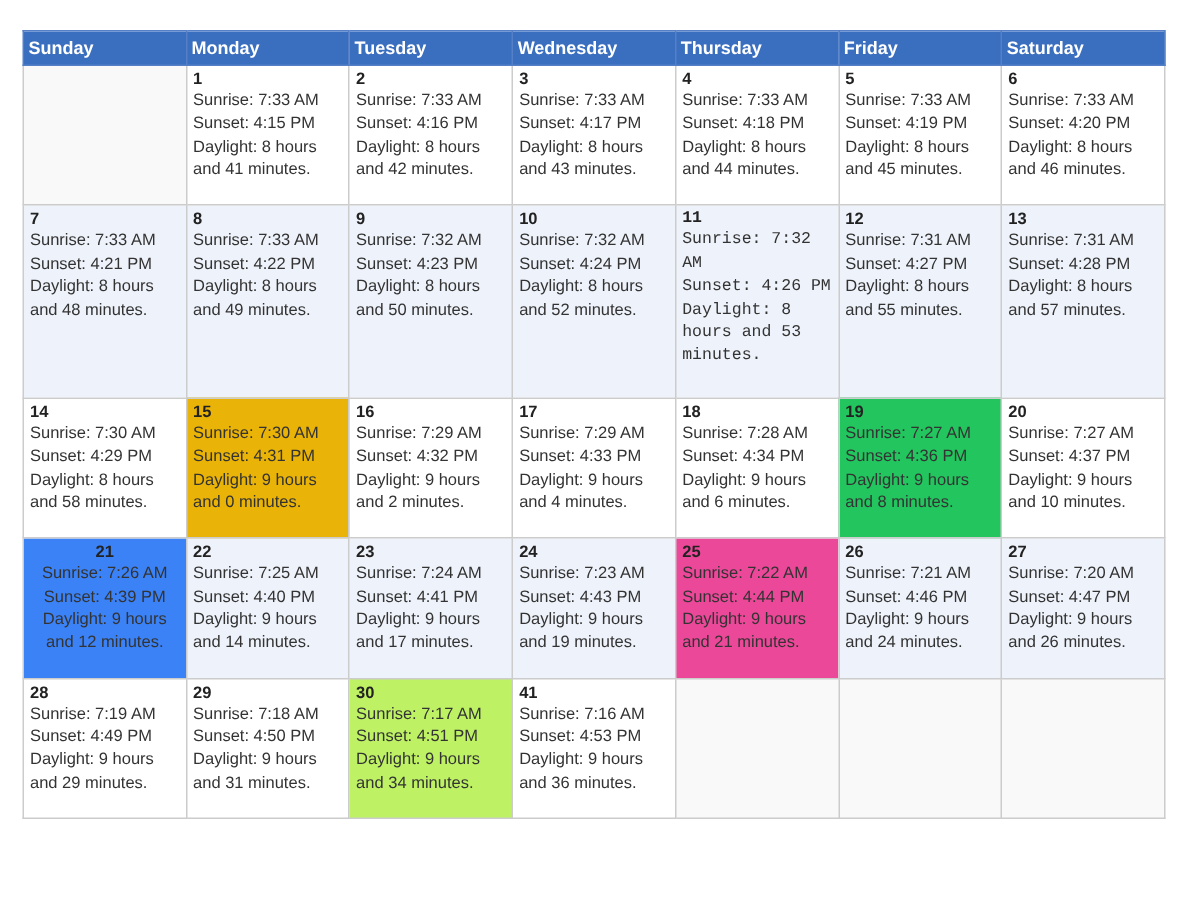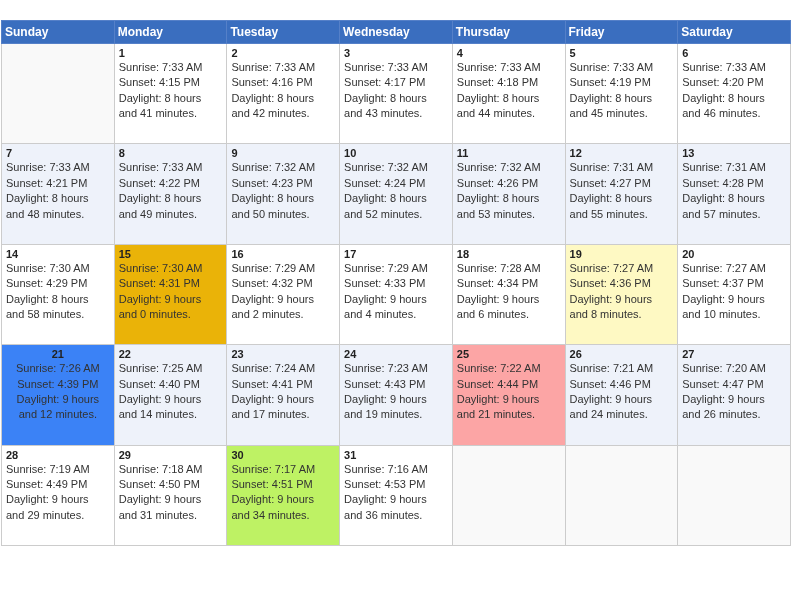--- a/index.html
+++ b/index.html
@@ -6,21 +6,21 @@
     body {
       font-family: Arial, sans-serif;
       background: #fff;
       width: 792px;
       height: 612px;
       overflow: hidden;
     }
     .page {
       width: 792px;
       height: 556px;
-      padding: 10px 1px;
+      padding: 10px 15px;
       display: flex;
       flex-direction: column;
       border-radius: 10px;
     }
     .header {
       display: flex;
       justify-content: space-between;
       align-items: flex-start;
       margin-bottom: 6px;
     }
@@ -203,21 +203,21 @@
           </div>
         </td>
           <td style="background: rgb(238, 242, 250); margin-left: 39px;">
           <span class="day-num">10</span>
           <div class="day-info">
             <span>Sunrise: 7:32 AM</span><br>
             <span>Sunset: 4:24 PM</span><br>
             <span>Daylight: 8 hours and 52 minutes.</span>
           </div>
         </td>
-          <td style="background: rgb(238, 242, 250);">
+          <td style="background: rgb(238, 242, 250); font-family: Liberation Mono, monospace;">
           <span class="day-num">11</span>
           <div class="day-info">
             <span>Sunrise: 7:32 AM</span><br>
             <span>Sunset: 4:26 PM</span><br>
             <span>Daylight: 8 hours and 53 minutes.</span>
           </div>
         </td>
           <td style="background: rgb(238, 242, 250);">
           <span class="day-num">12</span>
           <div class="day-info">
@@ -269,21 +269,21 @@
           </div>
         </td>
           <td style="background: rgb(255, 255, 255);">
           <span class="day-num">18</span>
           <div class="day-info">
             <span>Sunrise: 7:28 AM</span><br>
             <span>Sunset: 4:34 PM</span><br>
             <span>Daylight: 9 hours and 6 minutes.</span>
           </div>
         </td>
-          <td style="background: #fef9c3;">
+          <td style="background: #22c55e;">
           <span class="day-num">19</span>
           <div class="day-info">
             <span>Sunrise: 7:27 AM</span><br>
             <span>Sunset: 4:36 PM</span><br>
             <span>Daylight: 9 hours and 8 minutes.</span>
           </div>
         </td>
           <td style="background: rgb(255, 255, 255);">
           <span class="day-num">20</span>
           <div class="day-info">
@@ -319,21 +319,21 @@
           </div>
         </td>
           <td style="background: rgb(238, 242, 250);">
           <span class="day-num">24</span>
           <div class="day-info">
             <span>Sunrise: 7:23 AM</span><br>
             <span>Sunset: 4:43 PM</span><br>
             <span>Daylight: 9 hours and 19 minutes.</span>
           </div>
         </td>
-          <td style="background: #fca5a5;">
+          <td style="background: #ec4899;">
           <span class="day-num">25</span>
           <div class="day-info">
             <span>Sunrise: 7:22 AM</span><br>
             <span>Sunset: 4:44 PM</span><br>
             <span>Daylight: 9 hours and 21 minutes.</span>
           </div>
         </td>
           <td style="background: rgb(238, 242, 250); margin-top: 44px;">
           <span class="day-num">26</span>
           <div class="day-info">
@@ -370,21 +370,21 @@
         </td>
           <td style="background: #bef264;">
           <span class="day-num">30</span>
           <div class="day-info">
             <span>Sunrise: 7:17 AM</span><br>
             <span>Sunset: 4:51 PM</span><br>
             <span>Daylight: 9 hours and 34 minutes.</span>
           </div>
         </td>
           <td style="background: rgb(255, 255, 255);">
-          <span class="day-num">31</span>
+          <span class="day-num">41</span>
           <div class="day-info">
             <span>Sunrise: 7:16 AM</span><br>
             <span>Sunset: 4:53 PM</span><br>
             <span>Daylight: 9 hours and 36 minutes.</span>
           </div>
         </td>
           <td class="empty" style="background: rgb(249, 249, 249);"></td>
           <td class="empty" style="background: rgb(249, 249, 249);"></td>
           <td class="empty" style="background: rgb(249, 249, 249);"></td>
         </tr>

